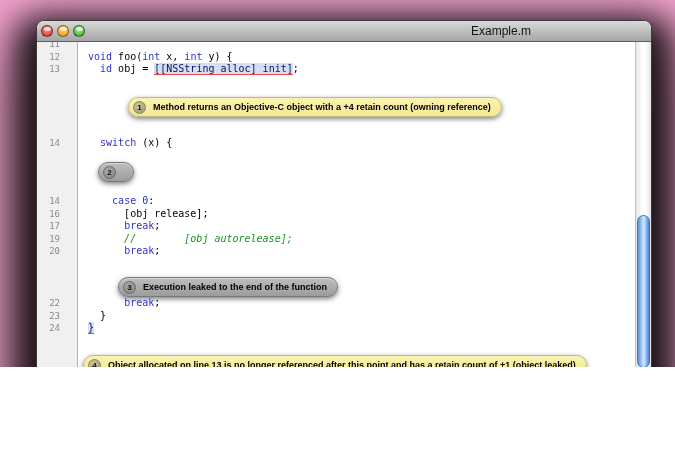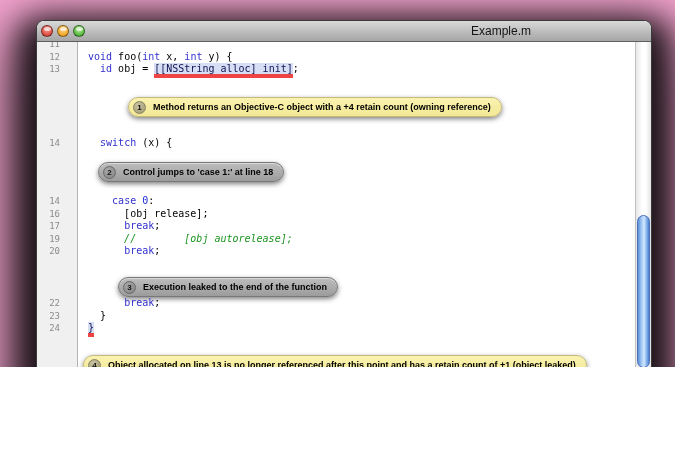--- a/index.html
+++ b/index.html
@@ -28,21 +28,21 @@
              border-right:1px solid #b3b3b3;}
   .code-flow{position:relative;}
   .row{display:flex;line-height:12.5px;}
   .lnum{width:41px;flex:0 0 41px;box-sizing:border-box;padding-right:18px;text-align:right;
         font-family:"DejaVu Sans Mono",monospace;font-size:9px;color:#8b8b8b;}
   .code{font-family:"DejaVu Sans Mono",monospace;font-size:10px;color:#000;
         white-space:pre;padding-left:10px;}
   .kw{color:#3231ce;}
   .num{color:#1c2cd6;}
   .cm{color:#1a941e;font-style:italic;}
-  .hl{background:#d6def5;border-bottom:4px solid #ef4444;color:#10124f;}
+  .hl{background:#d6def5;border-bottom:1px solid #ef4444;color:#10124f;}
   .row-l11{margin-top:-4px;}
   
   .row-bubble{display:block;}
   .bubble{display:inline-flex;align-items:center;height:20px;padding:0 10px 0 4px;
           border-radius:10px;box-sizing:border-box;}
   .bubble .badge{width:13px;height:13px;border-radius:50%;flex:0 0 13px;margin-right:7px;
           font-size:8px;font-weight:bold;color:#111;text-align:center;line-height:13px;}
   .bubble .btext{font-size:9px;font-weight:bold;color:#000;white-space:nowrap;}
   .bubble-yellow{background:linear-gradient(#faf3b0,#f3e896);border:1px solid #c5b979;
           box-shadow:0 2px 5px rgba(0,0,0,0.5);}
@@ -106,21 +106,20 @@
           <div class="row-bubble row-b1"><div class="bubble bubble-yellow">
               <span class="badge">1</span>
               <span class="btext">Method returns an Objective-C object with a +4 retain count (owning reference)</span>
             </div></div>
           <div class="row row-l14">
             <div class="lnum">14</div>
             <div class="code"><span class="pl">  </span><span class="kw">switch</span><span class="pl"> (x) {</span></div>
           </div>
           <div class="row-bubble row-b2"><div class="bubble bubble-gray">
               <span class="badge">2</span>
-              <span class="btext">Control jumps to 'case 1:'  at line 18</span>
             </div></div>
           <div class="row row-l15">
             <div class="lnum">14</div>
             <div class="code"><span class="pl">    </span><span class="kw">case</span><span class="pl"> </span><span class="num">0</span><span class="pl">:</span></div>
           </div>
           <div class="row row-l16">
             <div class="lnum">16</div>
             <div class="code"><span class="pl">      [obj release];</span></div>
           </div>
           <div class="row row-l17">

